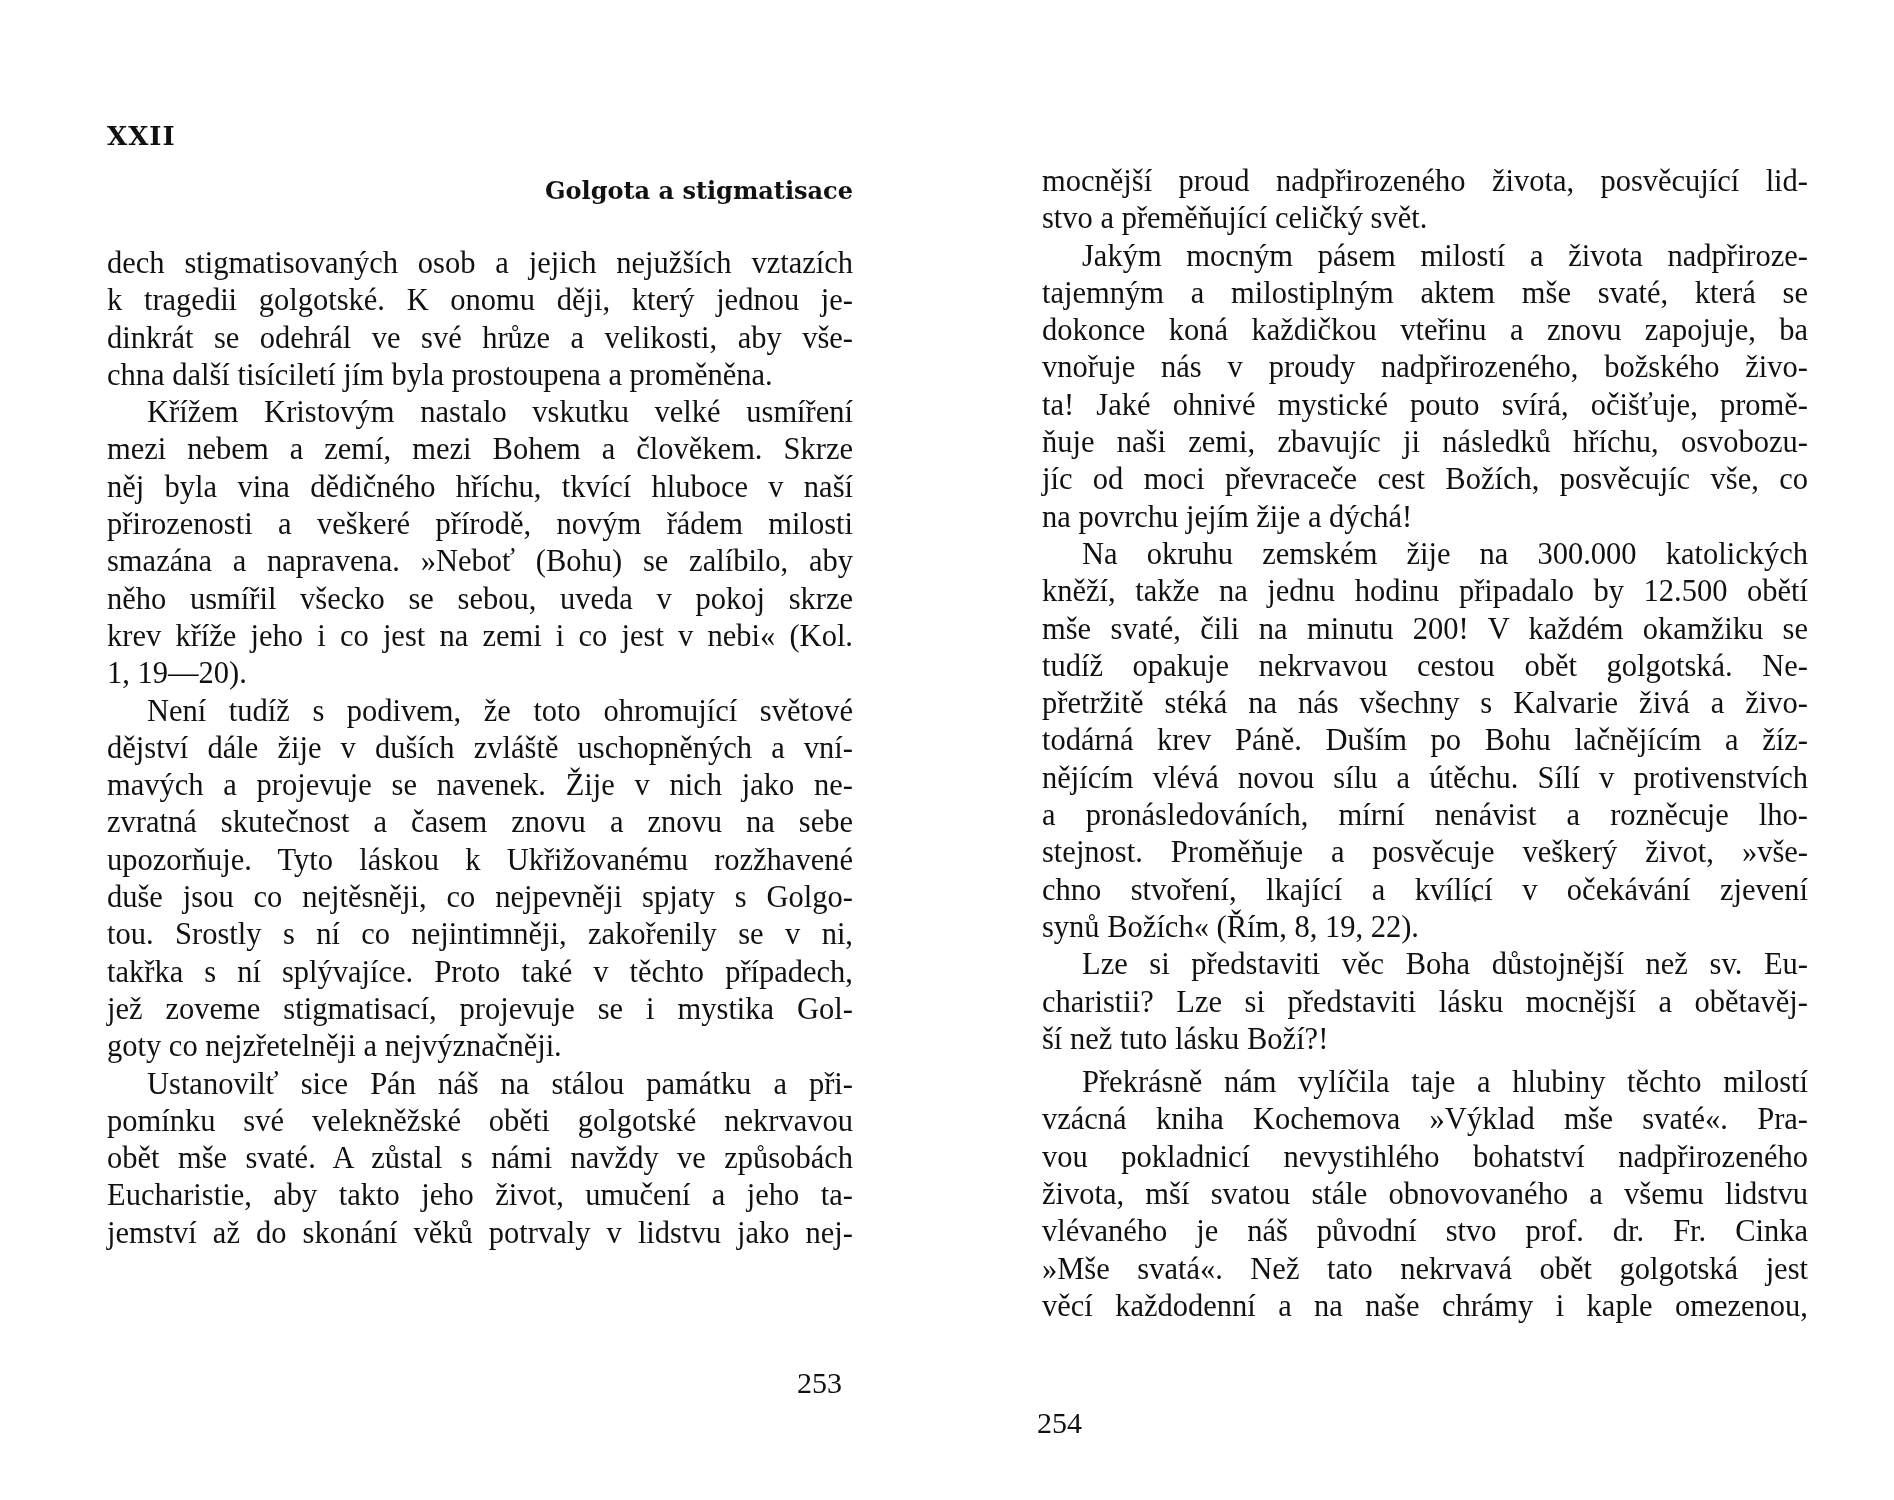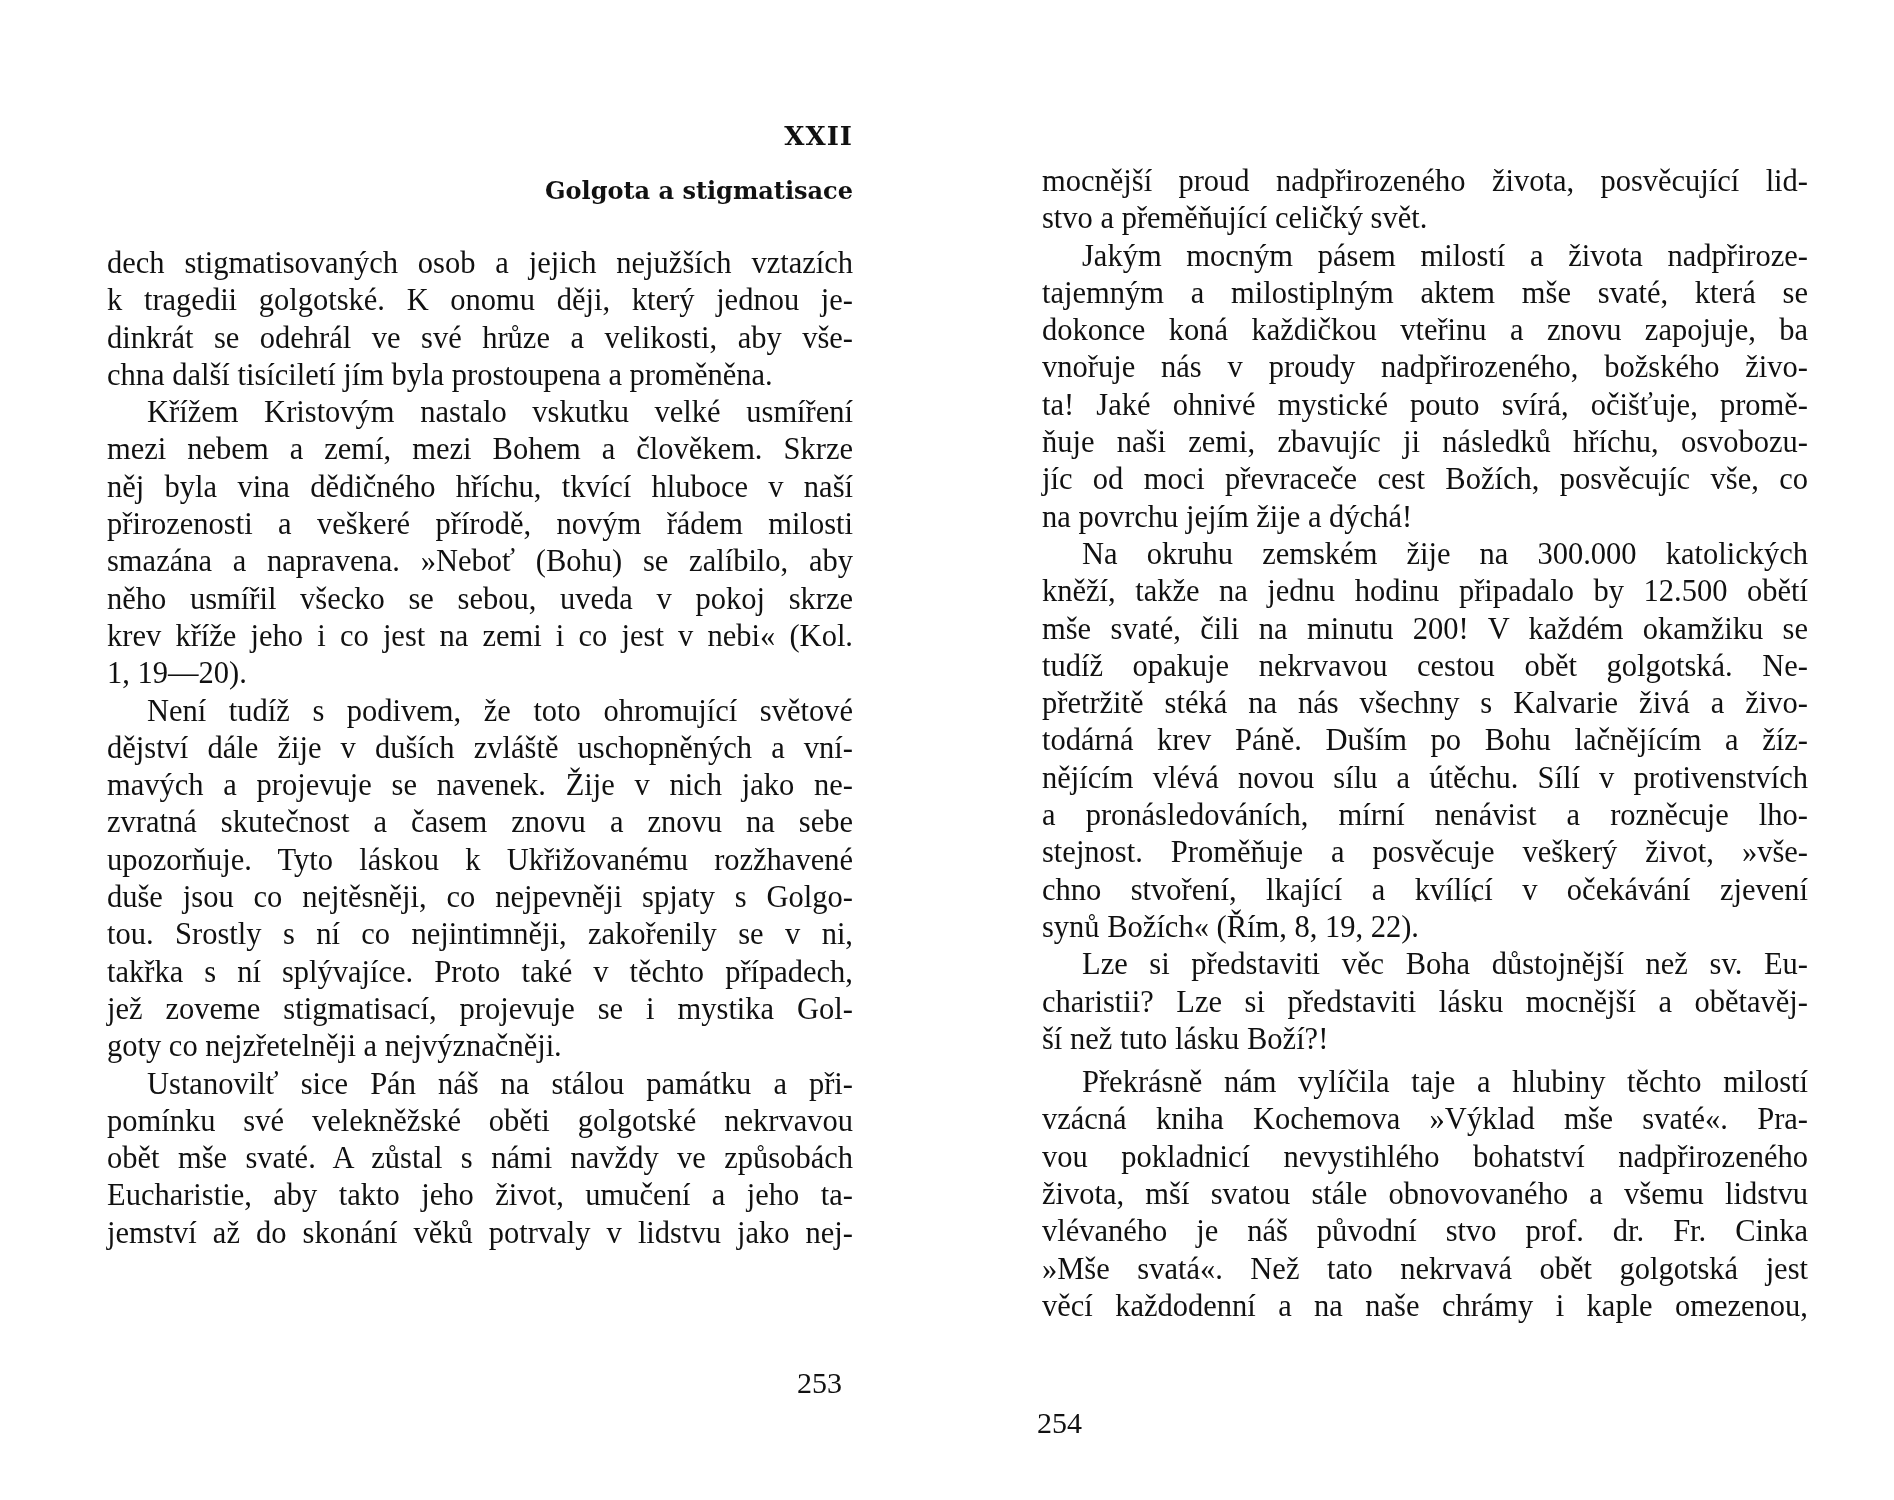--- a/index.html
+++ b/index.html
@@ -21,21 +21,21 @@
       height: 1500px;
     }
     .page-left { left: 107px; width: 746px; }
     .page-right { left: 1042px; width: 766px; margin-top: 40px; }
 
     .chapter-number {
       position: absolute;
       top: 121px;
       left: 0;
       width: 746px;
-      text-align: right;
+      text-align: left;
       font-family: "DejaVu Serif", serif;
       font-weight: bold;
       font-size: 26px;
       letter-spacing: 1px;
       line-height: 30px;
       margin: 0;
     }
     .chapter-title {
       position: absolute;
       top: 176px;

